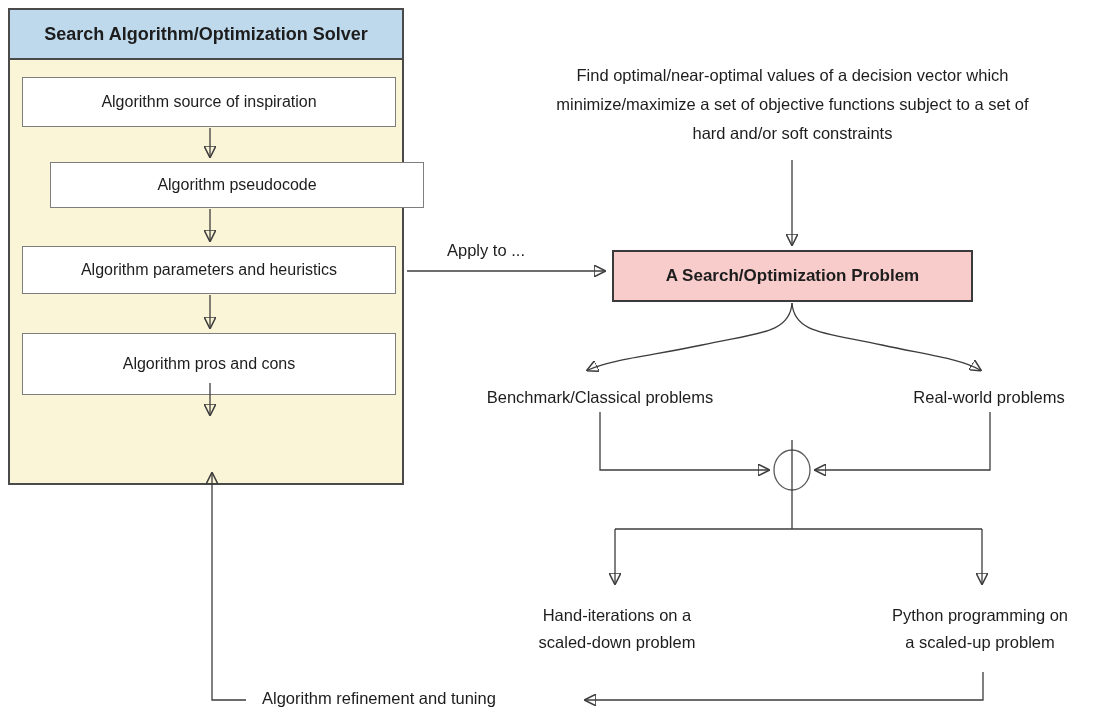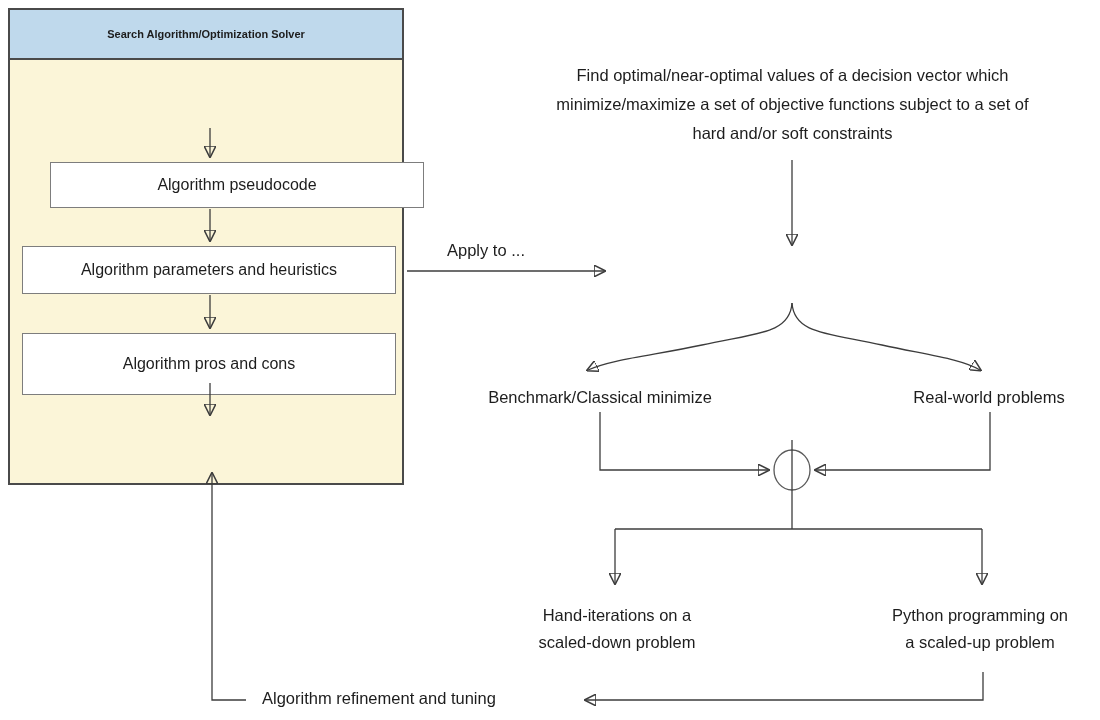--- a/index.html
+++ b/index.html
@@ -26,21 +26,21 @@
     box-sizing: border-box;
   }
   .solver-header {
     position: absolute;
     left: 8px; top: 8px;
     width: 396px; height: 52px;
     background: #BFD9EC;
     border: 2px solid #4a4a4a;
     box-sizing: border-box;
     display: flex; align-items: center; justify-content: center;
-    font-weight: 700; font-size: 11px;
+    font-weight: 700; font-size: 18px;
   }
   .step-box {
     position: absolute;
     left: 22px;
     width: 374px;
     background: #ffffff;
     border: 1px solid #7d7d7d;
     box-sizing: border-box;
     display: flex; align-items: center; justify-content: center;
     font-size: 16px;
@@ -123,34 +123,36 @@
   }
 </style>
 </head>
 <body>
 
 <div id="canvas">
 
   <div class="solver-panel"></div>
   <div class="solver-header">Search Algorithm/Optimization Solver</div>
 
+  <div class="step-box" id="step-0">Algorithm source of inspiration</div>
   <div class="step-box" id="step-1">Algorithm pseudocode</div>
   <div class="step-box" id="step-2">Algorithm parameters and heuristics</div>
   <div class="step-box" id="step-3">Algorithm pros and cons</div>
 
   <div class="problem-statement">
     <div>Find optimal/near-optimal values of a decision vector which</div>
     <div>minimize/maximize a set of objective functions subject to a set of</div>
     <div>hard and/or soft constraints</div>
   </div>
 
   <div class="apply-label">Apply to ...</div>
 
+  <div class="problem-box">A Search/Optimization Problem</div>
 
-  <div class="branch-label" id="branch-benchmark">Benchmark/Classical minimize</div>
+  <div class="branch-label" id="branch-benchmark">Benchmark/Classical problems</div>
   <div class="branch-label" id="branch-realworld">Real-world problems</div>
 
   <div class="method-label" id="method-hand">
     <div>Hand-iterations on a</div>
     <div>scaled-down problem</div>
   </div>
   <div class="method-label" id="method-python">
     <div>Python programming on</div>
     <div>a scaled-up problem</div>
   </div>

